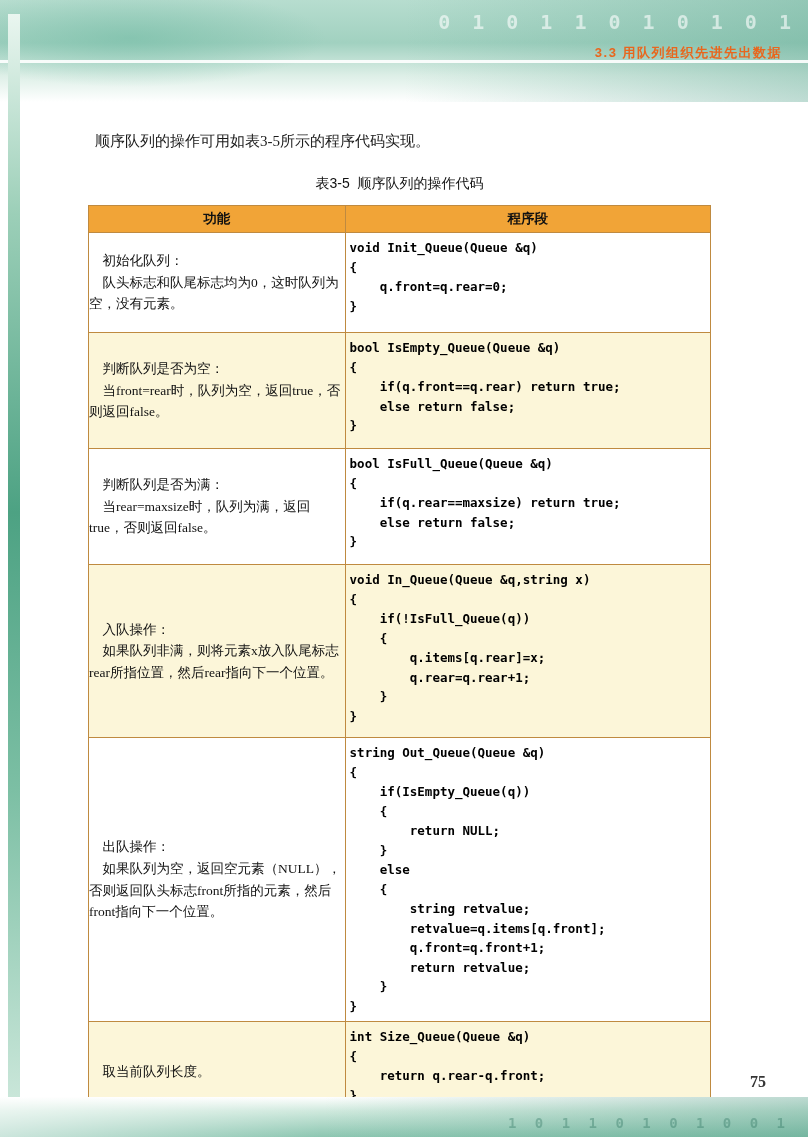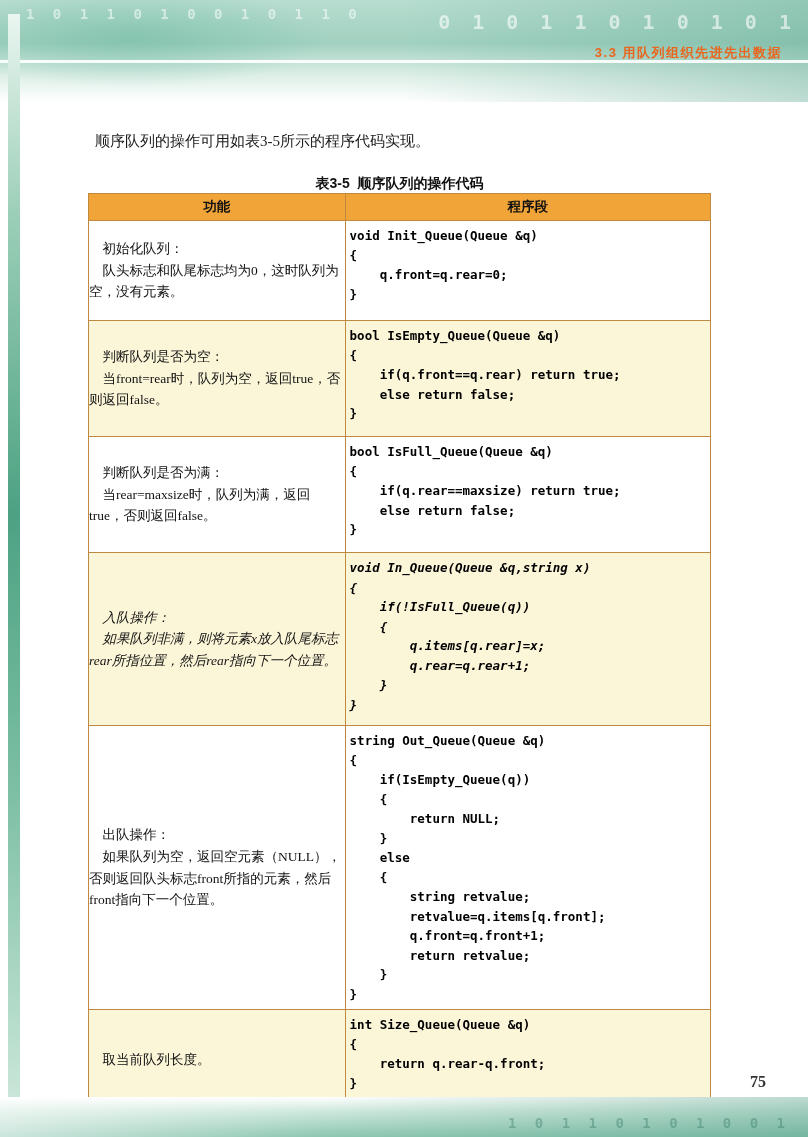--- a/index.html
+++ b/index.html
@@ -51,22 +51,22 @@
     font-size:16px; color:#353535;
   }
 
   
   .content { position:absolute; left:88px; top:132px; width:623px; }
   .intro {
     font-family:"Liberation Serif", serif;
     font-size:15px; color:#1a1a1a; margin:0 0 24px 7px;
   }
   .caption {
-    text-align:center; font-weight:bold; font-size:14px; color:#111;
-    margin:0 0 0 0; white-space:pre;
+    text-align:center; font-weight:normal; font-size:14px; color:#111;
+    margin:0 0 12px 0; white-space:pre;
   }
 
   table.ops { width:100%; border-collapse:collapse; table-layout:fixed; }
   .ops th, .ops td { border:1px solid #bf8a40; }
   .ops thead tr { height:26px; }
   .ops th {
     background:#f1a437; font-size:13.5px; font-weight:bold;
     color:#111; padding:4px; text-align:center;
   }
   .ops th.w-func { width:41%; }
@@ -79,31 +79,30 @@
   .cell-func p { margin:0; text-indent:1em; }
   .cell-code {
     font-family:"DejaVu Sans Mono", monospace; font-weight:bold;
     font-size:12.5px; line-height:19.5px; color:#000;
     padding:5px 6px 5px 4px; vertical-align:top; white-space:pre;
     overflow:hidden;
   }
   .rh1 td { height:83px; }
   .rh2 td { height:99px; }
   .rh3 td { height:99px; }
-  .rh4 td { height:156px;font-style:italic; }
+  .rh4 td { height:156px; }
   .rh5 td { height:266px; }
   .rh6 td { height:83px; }
 </style>
 </head>
 <body>
 
 <div class="page">
 
   <div class="hdr">
-    <span class="decor-binary bin-tl">1 0 1 1 0 1 0 0 1 0 1 1 0</span>
     <span class="decor-binary bin-tr">0 1 0 1 1 0 1 0 1 0 1</span>
     <div class="hdr-line"></div>
     <div class="hdr-title">3.3  用队列组织先进先出数据</div>
   </div>
 
   <div class="strip"></div>
 
   <div class="content">
     <p class="intro">顺序队列的操作可用如表3-5所示的程序代码实现。</p>
     <div class="caption">表3-5  顺序队列的操作代码</div>

